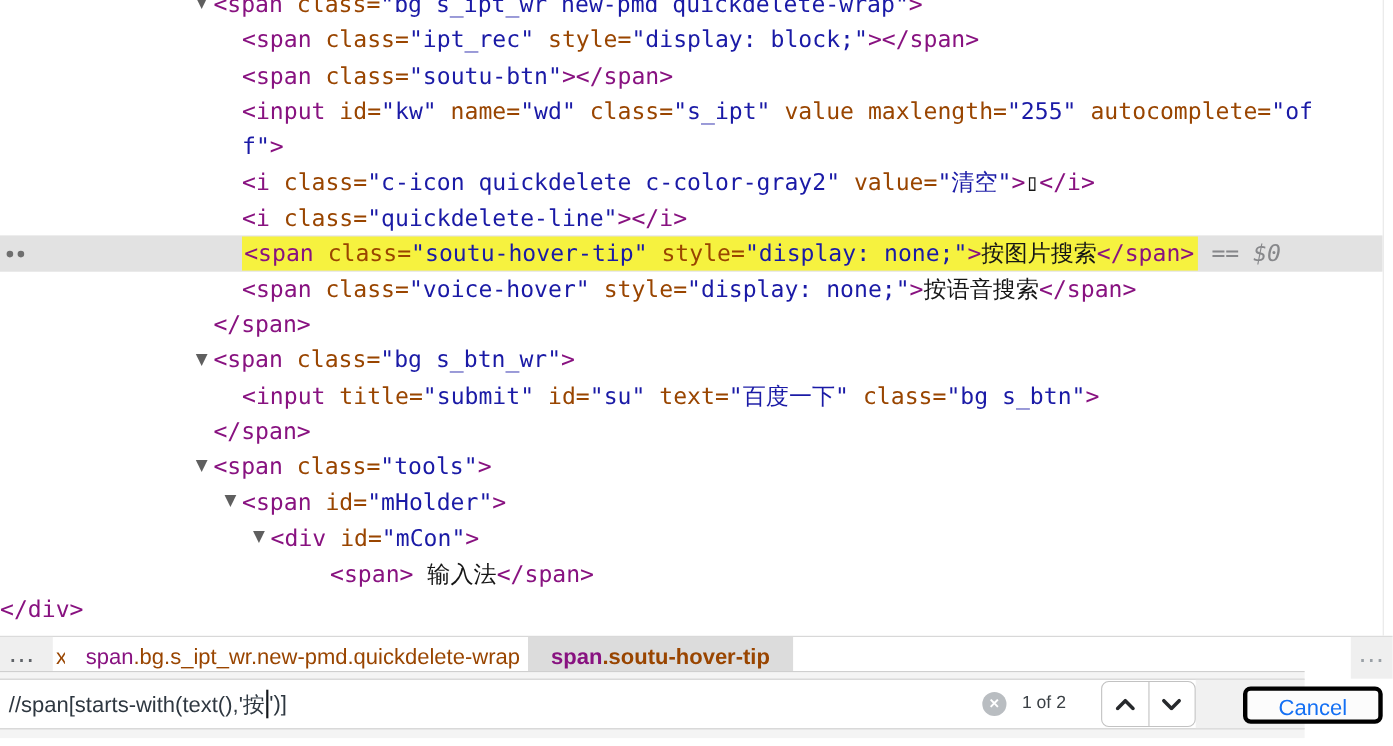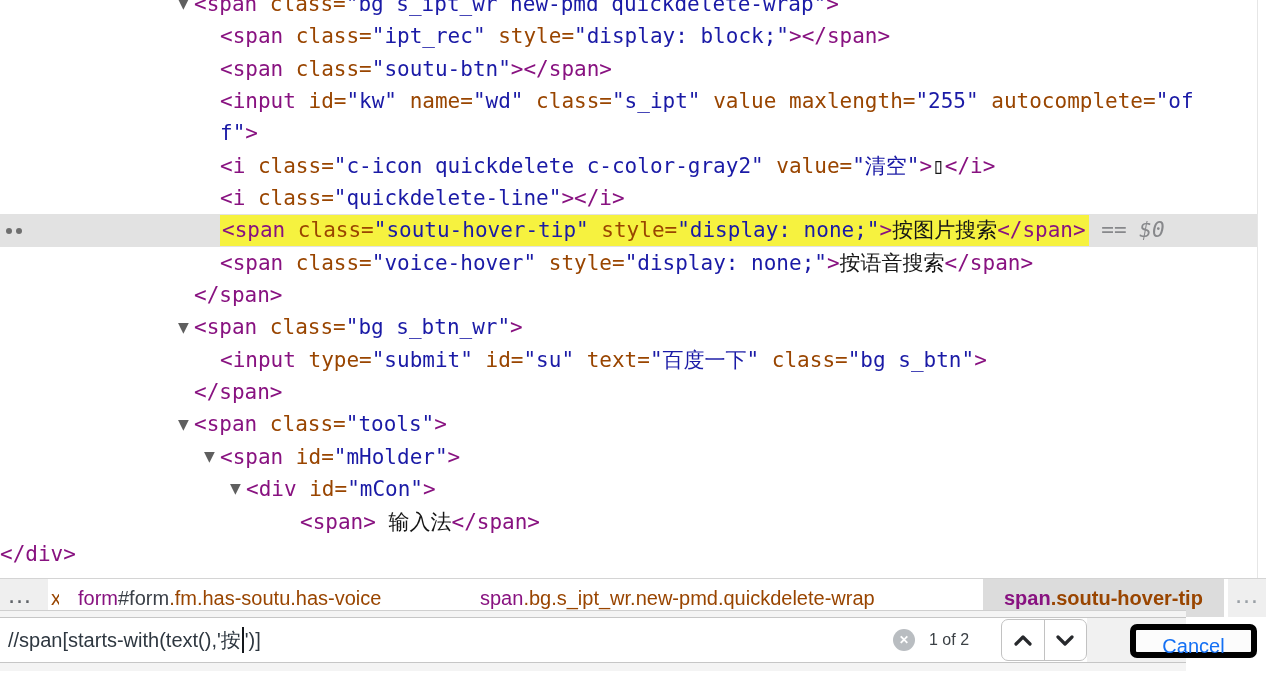--- a/index.html
+++ b/index.html
@@ -58,59 +58,58 @@
               background:#b9bdc1; color:#fff; display:flex; align-items:center; justify-content:center;
               font-size:12px; font-weight:bold; cursor:default; }
   .fb-count { position:absolute; left:929px; top:0; height:44px; line-height:44px;
               font-size:16px; color:#3b4045; }
   .fb-nav { position:absolute; left:1001px; top:1px; width:86px; height:42px;
             border:1px solid #c2c2c2; border-radius:7px; background:#fff; display:flex; }
   .fb-nav button { flex:1; border:none; background:none; display:flex;
                    align-items:center; justify-content:center; }
   .fb-nav button + button { border-left:1px solid #c2c2c2; }
   .fb-cancel { position:absolute; left:1130px; top:6px; width:127px; height:34px;
-               border:6px solid #000000; border-radius:7px; background:#fcfcfc;
+               border:4px solid #000000; border-radius:7px; background:#fcfcfc;
                color:#1470f4; font-size:20px; text-align:center; line-height:32px; }
 </style>
 </head>
 <body>
 
 <div class="tree">
   <div>
       <div class="ln clip" style="padding-left: 194px;"><span class="arrow" style="left: 178px;">▼</span><span class="c-tag">&lt;span</span><span class="c-attr"> class=</span><span class="c-val">"bg s_ipt_wr new-pmd quickdelete-wrap"</span><span class="c-tag">&gt;</span></div>
       <div class="ln" style="padding-left: 220px;"><span class="c-tag">&lt;span</span><span class="c-attr"> class=</span><span class="c-val">"ipt_rec"</span><span class="c-attr"> style=</span><span class="c-val">"display: block;"</span><span class="c-tag">&gt;&lt;/span&gt;</span></div>
       <div class="ln" style="padding-left: 220px;"><span class="c-tag">&lt;span</span><span class="c-attr"> class=</span><span class="c-val">"soutu-btn"</span><span class="c-tag">&gt;&lt;/span&gt;</span></div>
       <div class="ln" style="padding-left: 220px;"><span class="c-tag">&lt;input</span><span class="c-attr"> id=</span><span class="c-val">"kw"</span><span class="c-attr"> name=</span><span class="c-val">"wd"</span><span class="c-attr"> class=</span><span class="c-val">"s_ipt"</span><span class="c-attr"> value</span><span class="c-attr"> maxlength=</span><span class="c-val">"255"</span><span class="c-attr"> autocomplete=</span><span class="c-val">"of</span></div>
       <div class="ln" style="padding-left: 220px;"><span class="c-val">f"</span><span class="c-tag">&gt;</span></div>
       <div class="ln" style="padding-left: 220px;"><span class="c-tag">&lt;i</span><span class="c-attr"> class=</span><span class="c-val">"c-icon quickdelete c-color-gray2"</span><span class="c-attr"> value=</span><span class="c-val">"清空"</span><span class="c-tag">&gt;</span><span class="c-txt">▯</span><span class="c-tag">&lt;/i&gt;</span></div>
       <div class="ln" style="padding-left: 220px;"><span class="c-tag">&lt;i</span><span class="c-attr"> class=</span><span class="c-val">"quickdelete-line"</span><span class="c-tag">&gt;&lt;/i&gt;</span></div>
       <div class="ln sel" style="padding-left: 220px;"><span class="match"><span class="c-tag">&lt;span</span><span class="c-attr"> class=</span><span class="c-val">"soutu-hover-tip"</span><span class="c-attr"> style=</span><span class="c-val">"display: none;"</span><span class="c-tag">&gt;</span><span class="c-txt">按图片搜索</span><span class="c-tag">&lt;/span&gt;</span></span><span class="c-muted"> == </span><span class="c-muted c-dollar">$0</span><span class="gutter-dots"><i></i><i></i></span></div>
       <div class="ln" style="padding-left: 220px;"><span class="c-tag">&lt;span</span><span class="c-attr"> class=</span><span class="c-val">"voice-hover"</span><span class="c-attr"> style=</span><span class="c-val">"display: none;"</span><span class="c-tag">&gt;</span><span class="c-txt">按语音搜索</span><span class="c-tag">&lt;/span&gt;</span></div>
       <div class="ln" style="padding-left: 194px;"><span class="c-tag">&lt;/span&gt;</span></div>
       <div class="ln" style="padding-left: 194px;"><span class="arrow" style="left: 178px;">▼</span><span class="c-tag">&lt;span</span><span class="c-attr"> class=</span><span class="c-val">"bg s_btn_wr"</span><span class="c-tag">&gt;</span></div>
-      <div class="ln" style="padding-left: 220px;"><span class="c-tag">&lt;input</span><span class="c-attr"> type=</span><span class="c-val">"submit"</span><span class="c-attr"> id=</span><span class="c-val">"su"</span><span class="c-attr"> text=</span><span class="c-val">"百度一下"</span><span class="c-attr"> class=</span><span class="c-val">"bg s_btn"</span><span class="c-tag">&gt;</span></div>
+      <div class="ln" style="padding-left: 220px;"><span class="c-tag">&lt;input</span><span class="c-attr"> title=</span><span class="c-val">"submit"</span><span class="c-attr"> id=</span><span class="c-val">"su"</span><span class="c-attr"> text=</span><span class="c-val">"百度一下"</span><span class="c-attr"> class=</span><span class="c-val">"bg s_btn"</span><span class="c-tag">&gt;</span></div>
       <div class="ln" style="padding-left: 194px;"><span class="c-tag">&lt;/span&gt;</span></div>
       <div class="ln" style="padding-left: 194px;"><span class="arrow" style="left: 178px;">▼</span><span class="c-tag">&lt;span</span><span class="c-attr"> class=</span><span class="c-val">"tools"</span><span class="c-tag">&gt;</span></div>
       <div class="ln" style="padding-left: 220px;"><span class="arrow" style="left: 204px;">▼</span><span class="c-tag">&lt;span</span><span class="c-attr"> id=</span><span class="c-val">"mHolder"</span><span class="c-tag">&gt;</span></div>
       <div class="ln" style="padding-left: 246px;"><span class="arrow" style="left: 230px;">▼</span><span class="c-tag">&lt;div</span><span class="c-attr"> id=</span><span class="c-val">"mCon"</span><span class="c-tag">&gt;</span></div>
       <div class="ln" style="padding-left: 272px; margin-left: 28px;"><span class="c-tag">&lt;span&gt;</span><span class="c-txt"> 输入法</span><span class="c-tag">&lt;/span&gt;</span></div>
       <div class="ln" style=""><span class="c-tag">&lt;/div&gt;</span></div>
     </div>
   <div class="gutter-line"></div>
 </div>
 
 <div class="bc-bar">
   <div class="bc-left">
     <span>…</span>
   </div>
   <div class="bc-frag">
     <span class="c-attr">x</span>
   </div>
   <div class="bc-items">
-      <div class="crumb"><span class="c-tag">form</span><span class="c-id">#form</span><span class="c-attr">.fm.has-soutu.has-voice</span></div>
       <div class="crumb"><span class="c-tag">span</span><span class="c-attr">.bg.s_ipt_wr.new-pmd.quickdelete-wrap</span></div>
       <div class="crumb selected"><span class="c-tag">span</span><span class="c-attr">.soutu-hover-tip</span></div>
     </div>
   <div class="bc-right">
     <span>…</span>
   </div>
 </div>
 
 <div class="find-bar">
   <div class="fb-strip-top"></div>

